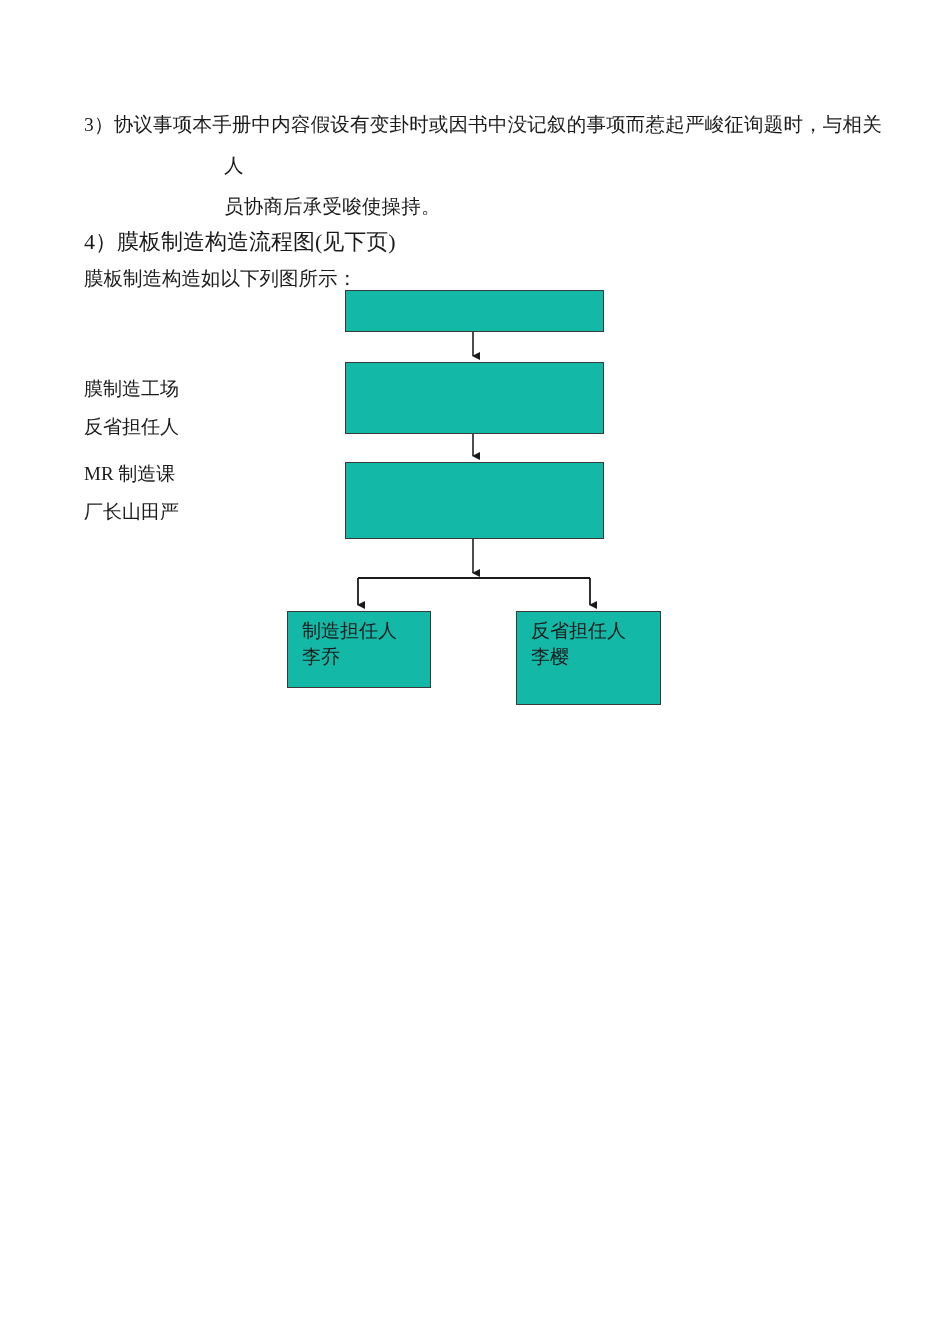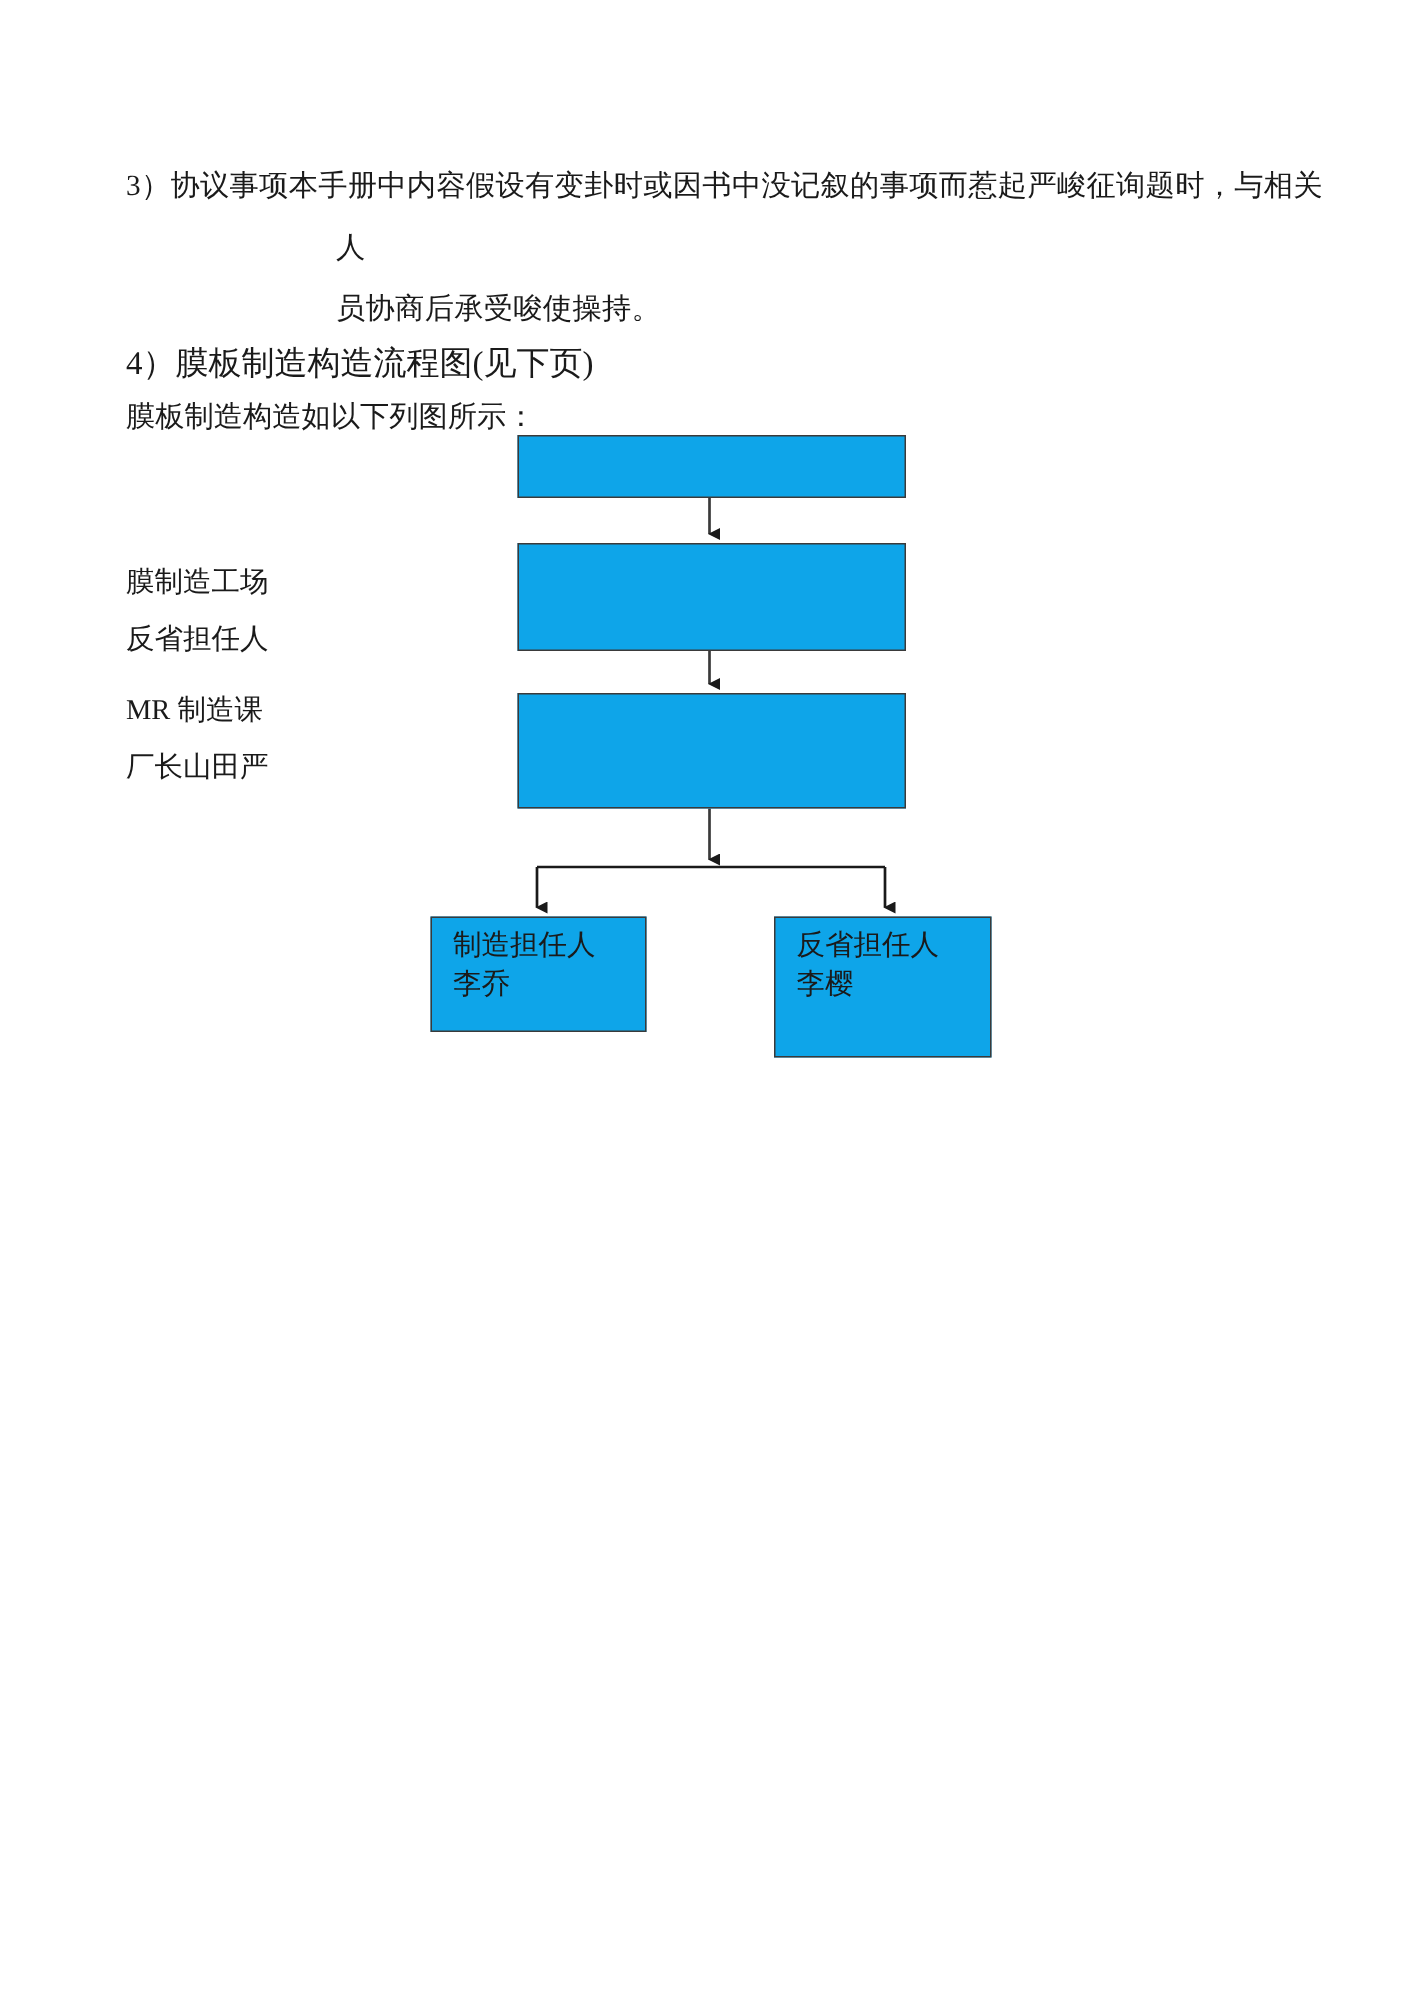--- a/index.html
+++ b/index.html
@@ -67,21 +67,21 @@
   #flow {
     position: absolute;
     left: 0;
     top: 0;
     width: 950px;
     height: 1344px;
   }
   .fbox {
     position: absolute;
     border: 1.6px solid #3a3a3a;
-    background: #0ea5e9;
+    background: #14b8a6;
     box-sizing: border-box;
   }
   .fbox-text {
     position: absolute;
     left: 14px;
     top: 6px;
     font-size: 19px;
     line-height: 26px;
     white-space: pre-line;
     color: #1a1a1a;

